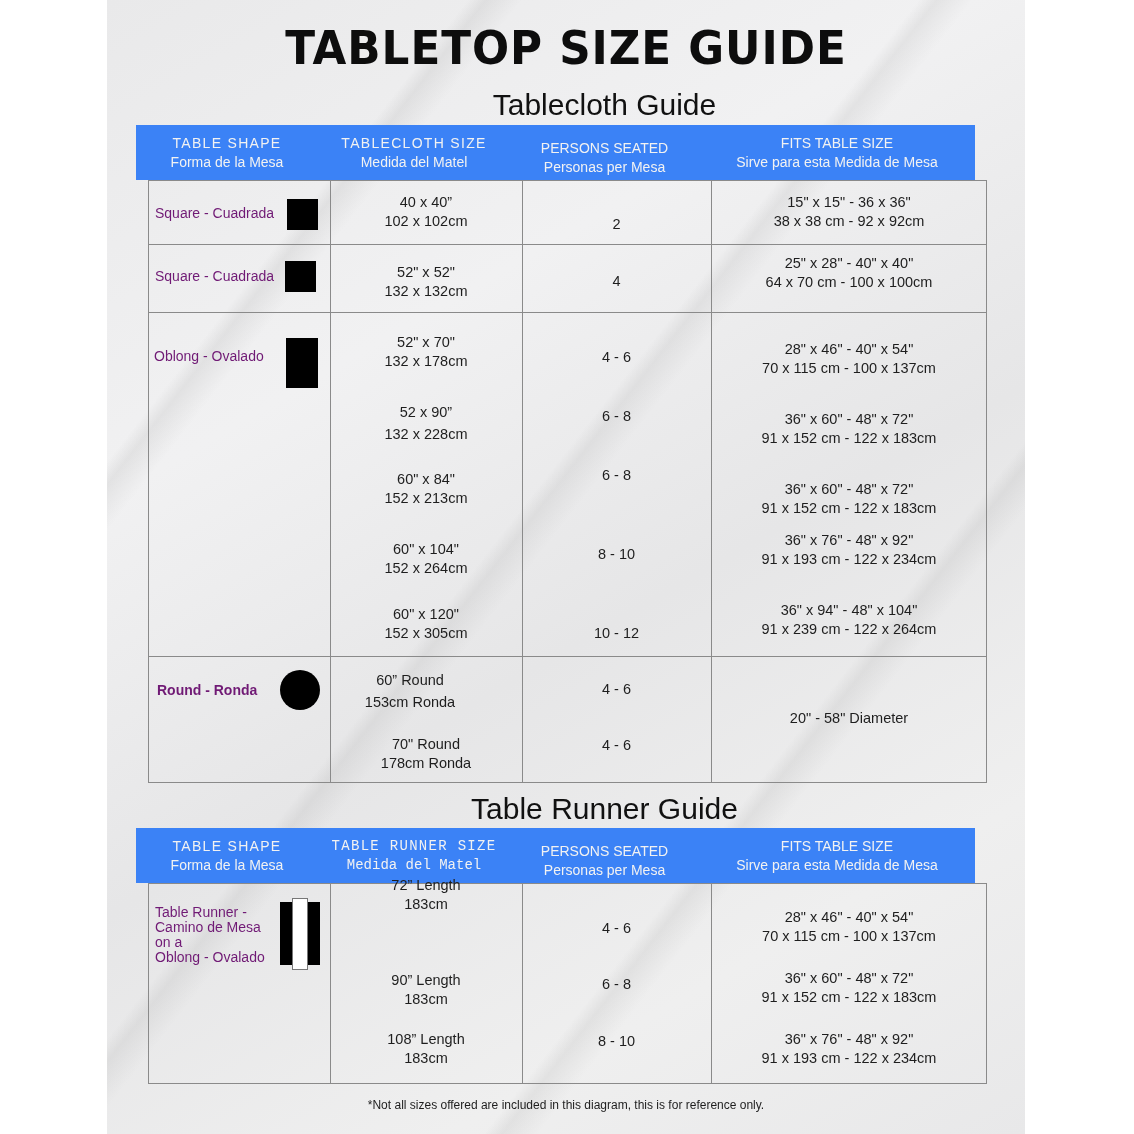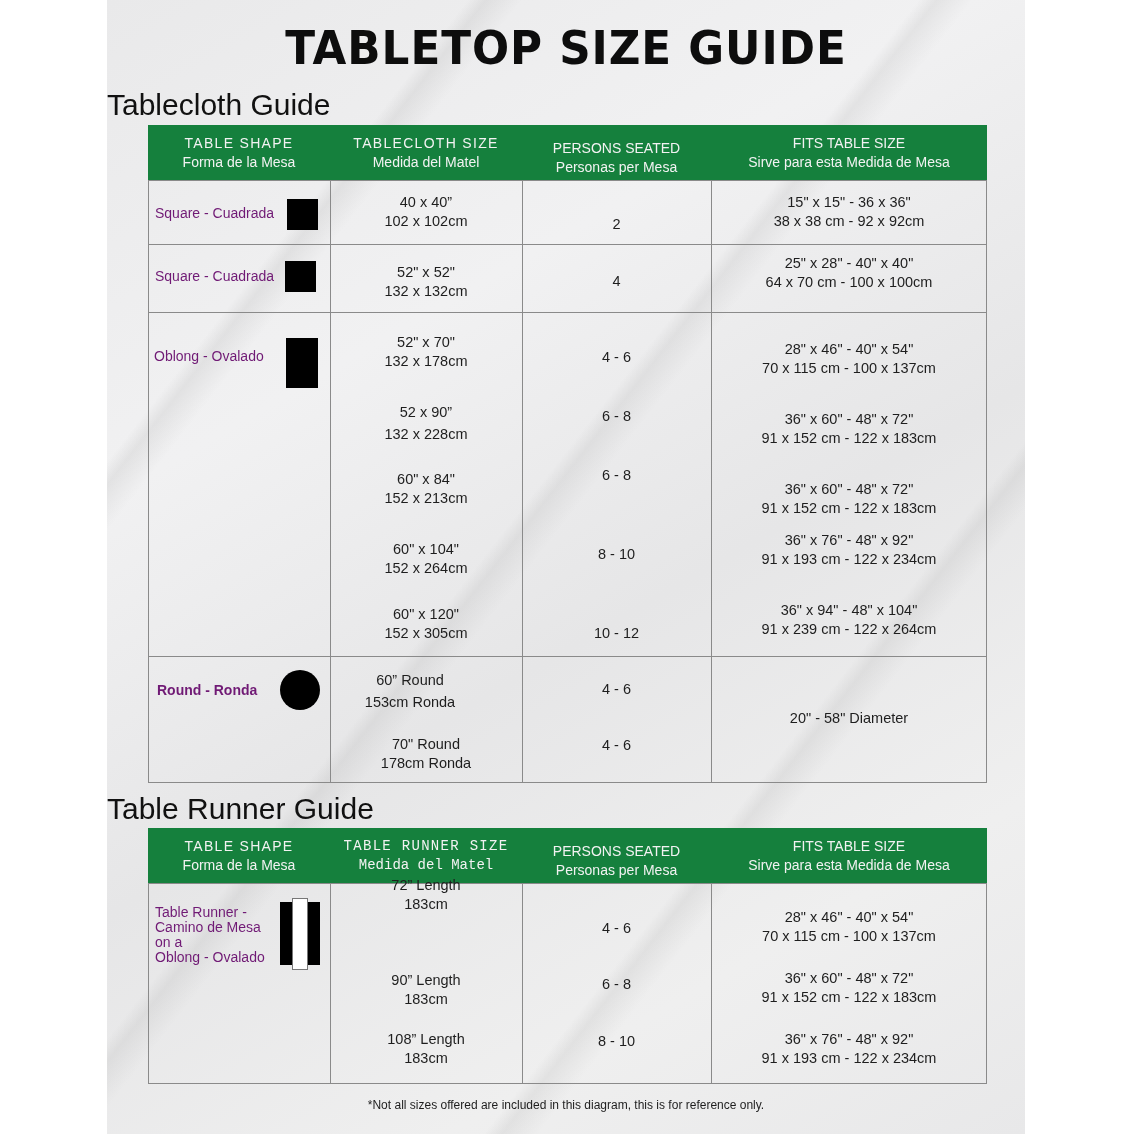--- a/index.html
+++ b/index.html
@@ -3,23 +3,23 @@
 <meta charset="utf-8">
 <style>
   html, body { margin:0; padding:0; }
   body { width:1134px; height:1134px; background:#ffffff; position:relative; overflow:hidden; font-family:"Liberation Sans", sans-serif; color:#1a1a1a; }
   .panel { position:absolute; left:107px; top:0; width:918px; height:1134px;
     background:
       linear-gradient(128deg, rgba(255,255,255,0) 0%, rgba(255,255,255,0) 20%, rgba(160,160,160,0.18) 21%, rgba(255,255,255,0) 23%, rgba(255,255,255,0) 45%, rgba(150,150,150,0.15) 46%, rgba(255,255,255,0) 48%, rgba(255,255,255,0) 70%, rgba(150,150,150,0.15) 71%, rgba(255,255,255,0) 73%),
       linear-gradient(150deg, #e9e9ea 0%, #f1f1f2 30%, #e6e6e7 55%, #efefef 80%, #e8e8e9 100%); }
   .abs { position:absolute; }
   .main-title { left:107px; width:918px; top:20px; text-align:center; font-family:"DejaVu Sans", sans-serif; font-weight:bold; font-size:47px; letter-spacing:1px; color:#0d0d0d; transform:scaleX(0.93); transform-origin:center; }
-  .section-title { left:107px; width:995px; text-align:left; font-size:30px; color:#111; }
+  .section-title { left:107px; width:995px; text-align:center; font-size:30px; color:#111; }
   .tbl { position:absolute; left:148px; width:839px; border:1px solid #8a8a8a; box-sizing:border-box; }
-  .hdr { position:absolute; left:148px; width:839px; height:55px; background:#15803d; color:#f2f2f2; }
+  .hdr { position:absolute; left:136px; width:839px; height:55px; background:#3b82f6; color:#f2f2f2; }
   .hcell { position:absolute; top:0; height:55px; display:flex; flex-direction:column; justify-content:center; align-items:center; text-align:center; font-size:14px; line-height:19px; }
   .hcell .l1.spaced { letter-spacing:1.3px; }
   .vline { position:absolute; width:1px; background:#8a8a8a; }
   .hline { position:absolute; height:1px; background:#8a8a8a; left:148px; width:839px; }
   .txt { position:absolute; text-align:center; font-size:14.5px; line-height:19px; color:#1e1e1e; }
   .shape-label { position:absolute; font-size:14px; line-height:15px; color:#701a75; }
   .shape { position:absolute; background:#000; }
   .footnote { left:107px; width:918px; top:1098px; text-align:center; font-size:12px; color:#1e1e1e; }
 </style>
 </head>

